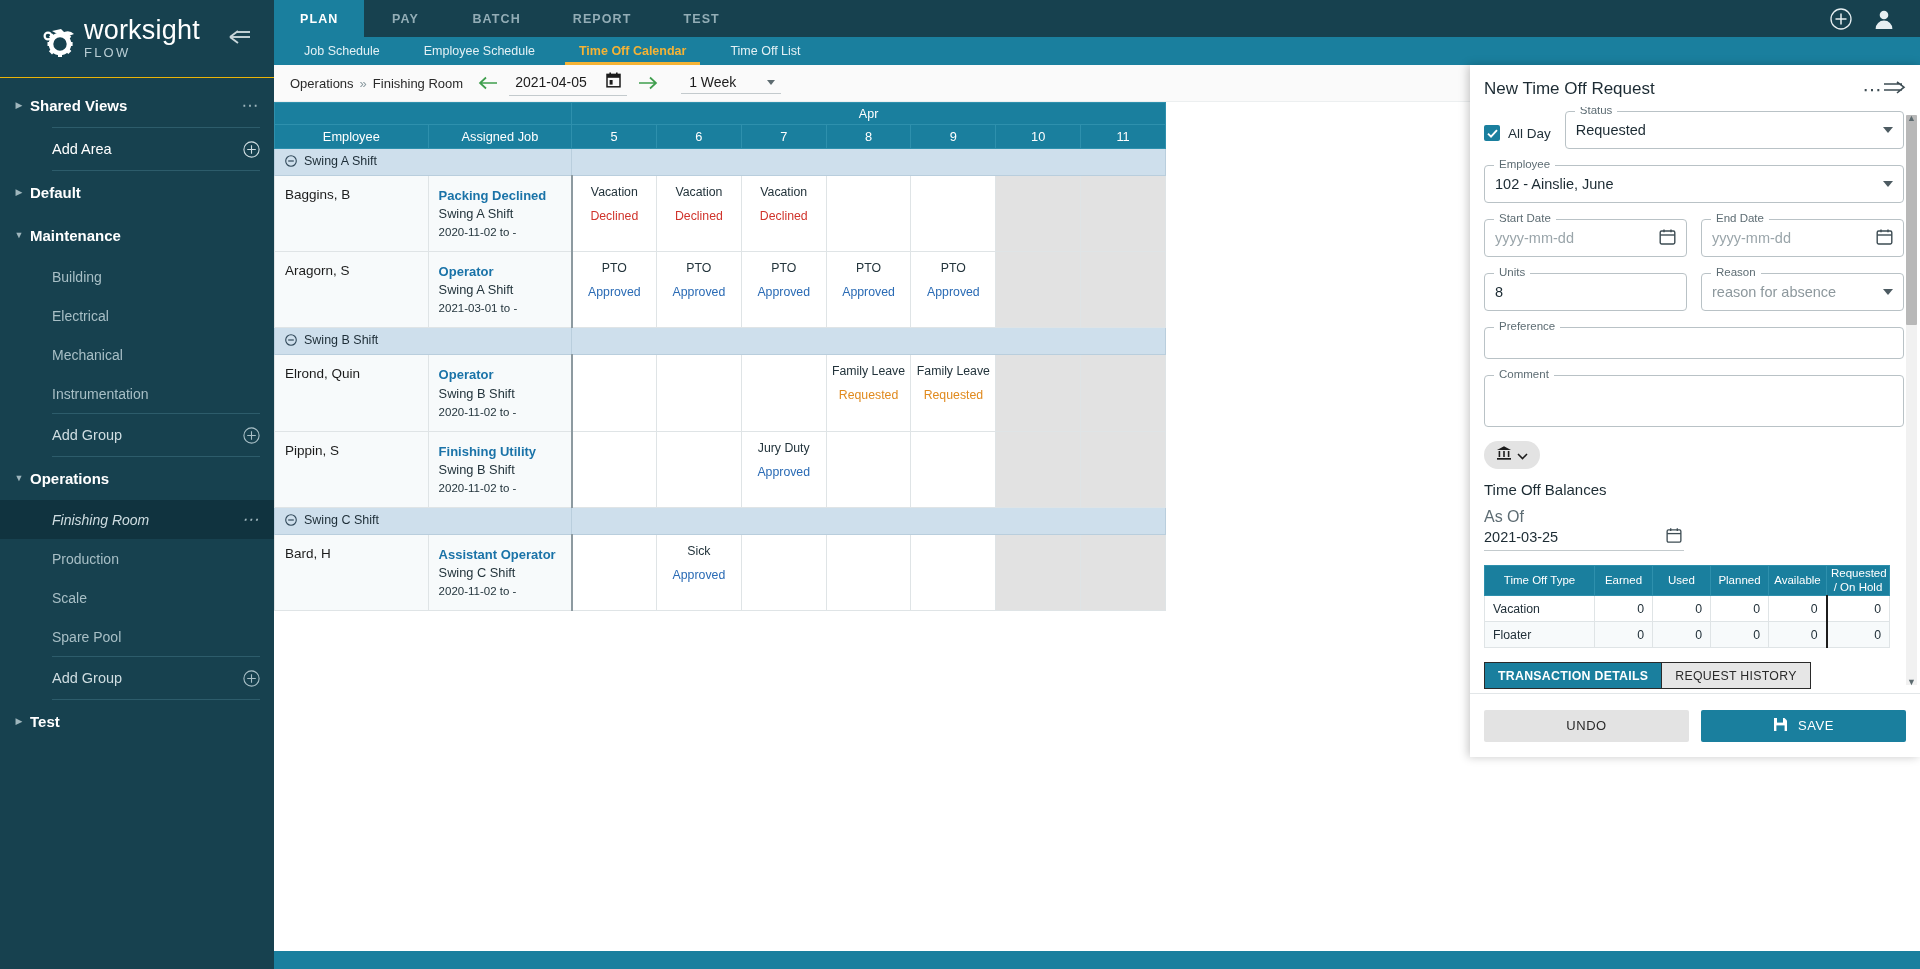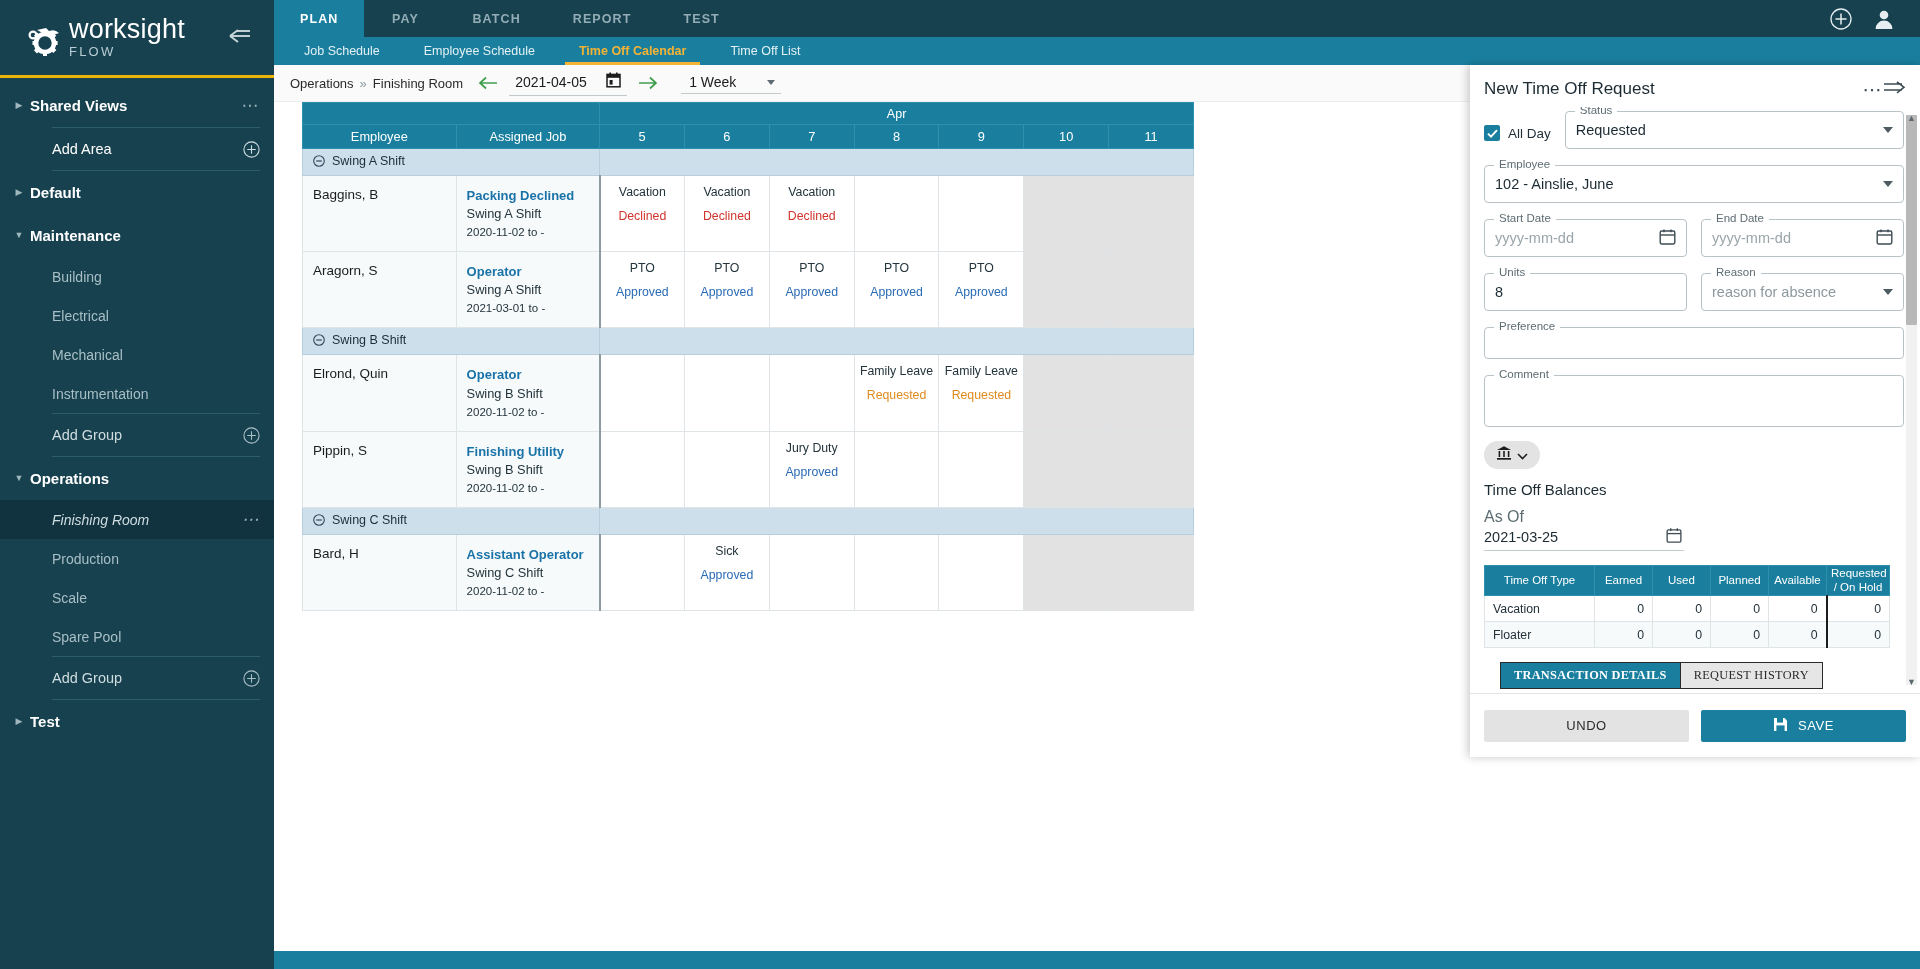--- a/index.html
+++ b/index.html
@@ -14,22 +14,22 @@
 
   
   .sidebar {
     width: 274px; min-width: 274px; height: 969px;
     background: #17414f; color: #e8eef0;
     display: flex; flex-direction: column;
     position: relative; z-index: 5;
   }
   .sb-logo {
     height: 78px; display: flex; align-items: center;
-    padding: 0 18px 0 26px; justify-content: space-between;
-    border-bottom: 3px solid #eab308;
+    padding: 0 18px 0 41px; justify-content: space-between;
+    border-bottom: 1px solid #eab308;
   }
   .logo-wrap { display: flex; align-items: flex-end; gap: 7px; }
   .logo-mark { width: 36px; height: 33px; flex: none; }
   .logo-txt { line-height: 1; }
   .logo-main { font-size: 27px; letter-spacing: .2px; color: #fff; font-weight: 400; }
   .logo-sub { font-size: 13px; letter-spacing: 2.2px; color: #b9cdd4; text-align: right; margin-top: -3px; }
   .collapse-btn { cursor: pointer; opacity: .9; padding: 4px; }
 
   .sb-scroll { flex: 1; overflow: hidden; padding-top: 6px; }
   .sb-row {
@@ -100,21 +100,21 @@
   .tb-right { margin-left: auto; display: flex; align-items: center; gap: 0; }
   .add-req-btn {
     background: #e3e3e3; color: #3b3b3b; font-size: 13px; border: none;
     height: 26px; padding: 0 14px; display: flex; align-items: center; gap: 6px;
     cursor: pointer; border-radius: 2px; margin-right: 16px; font-family: inherit;
   }
   .tb-ico { padding: 0 10px; cursor: pointer; display: flex; align-items: center; }
 
   
   .cal-wrap { flex: 1; background: #ffffff; overflow: hidden; position: relative; }
-  .cal { width: 892px; border-collapse: collapse; table-layout: fixed; margin-left: 28px; }
+  .cal { width: 892px; border-collapse: collapse; table-layout: fixed; }
   .cal th, .cal td { border: 1px solid #dfe4e6; }
   .cal thead th { background: #1a7f9e; color: #fff; font-weight: 400; border-color: #2e90ad; }
   .col-emp { width: 153px; }
   .col-job { width: 143px; }
   .col-day { width: 84.5px; }
   .mon-row th { height: 22px; font-size: 12.5px; }
   .hdr-row th { height: 24px; font-size: 12.8px; }
   .grp-row td {
     background: #cedfec; height: 27px; font-size: 12.5px; color: #1d2d37;
     padding-left: 10px; border-color: #b9cedd;
@@ -191,21 +191,21 @@
   .bal-tbl th {
     background: #1a7f9e; color: #fff; font-size: 11.5px; font-weight: 400;
     height: 30px; border: 1px solid #2e90ad; line-height: 1.15; padding: 0 4px;
   }
   .bal-tbl td { border: 1px solid #dfe4e6; height: 26px; font-size: 12.3px; color: #22313a; padding: 0 8px; }
   .bal-tbl td.num { text-align: right; }
   .bal-tbl tr.alt td { background: #f7fafb; }
   .bt-c0 { width: 110px; } .bt-c { width: 58px; } .bt-cl { width: 63px; }
   .bal-tbl td.sepcol { border-left: 2px solid #1c1c1c; }
 
-  .seg-wrap { display: flex; margin: 14px 0 12px 16px; font-family: Liberation Serif, serif; }
+  .seg-wrap { display: flex; margin: 14px 0 12px 0; }
   .seg {
     height: 27px; padding: 0 13px; display: flex; align-items: center; justify-content: center;
     font-size: 12.3px; border: 1px solid #2a2a2a; cursor: pointer; letter-spacing: .3px;
   }
   .seg.on { background: #1a7f9e; color: #fff; font-weight: 700; border-right: none; }
   .seg.off { background: #e6e6e6; color: #2a2a2a; }
   .pn-scroll {
     position: absolute; right: 3px; top: 8px; width: 11px; bottom: 8px;
   }
   .pn-scroll .track { position: absolute; inset: 0; background: #f1f1f1; }

